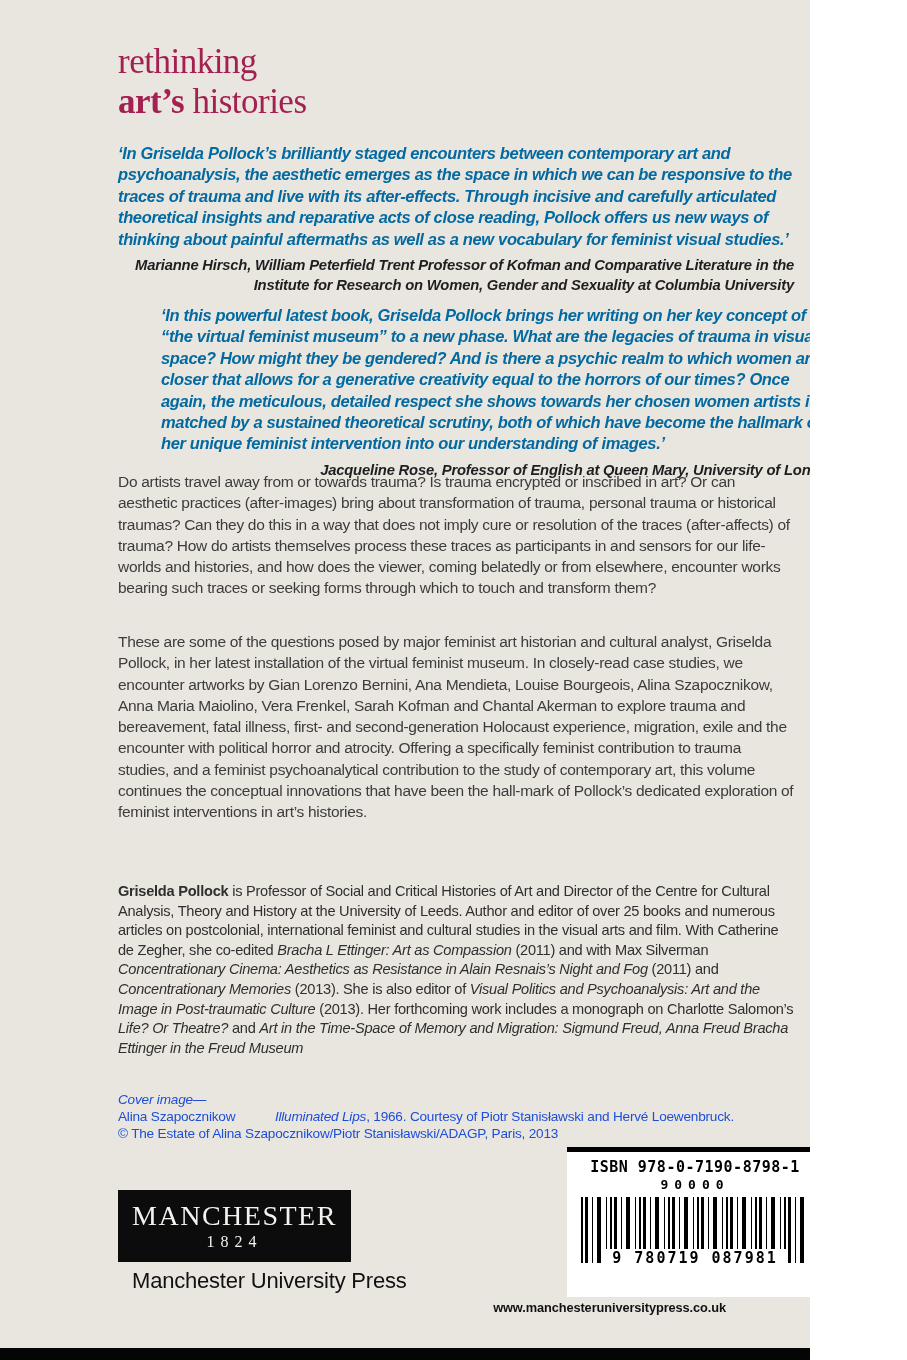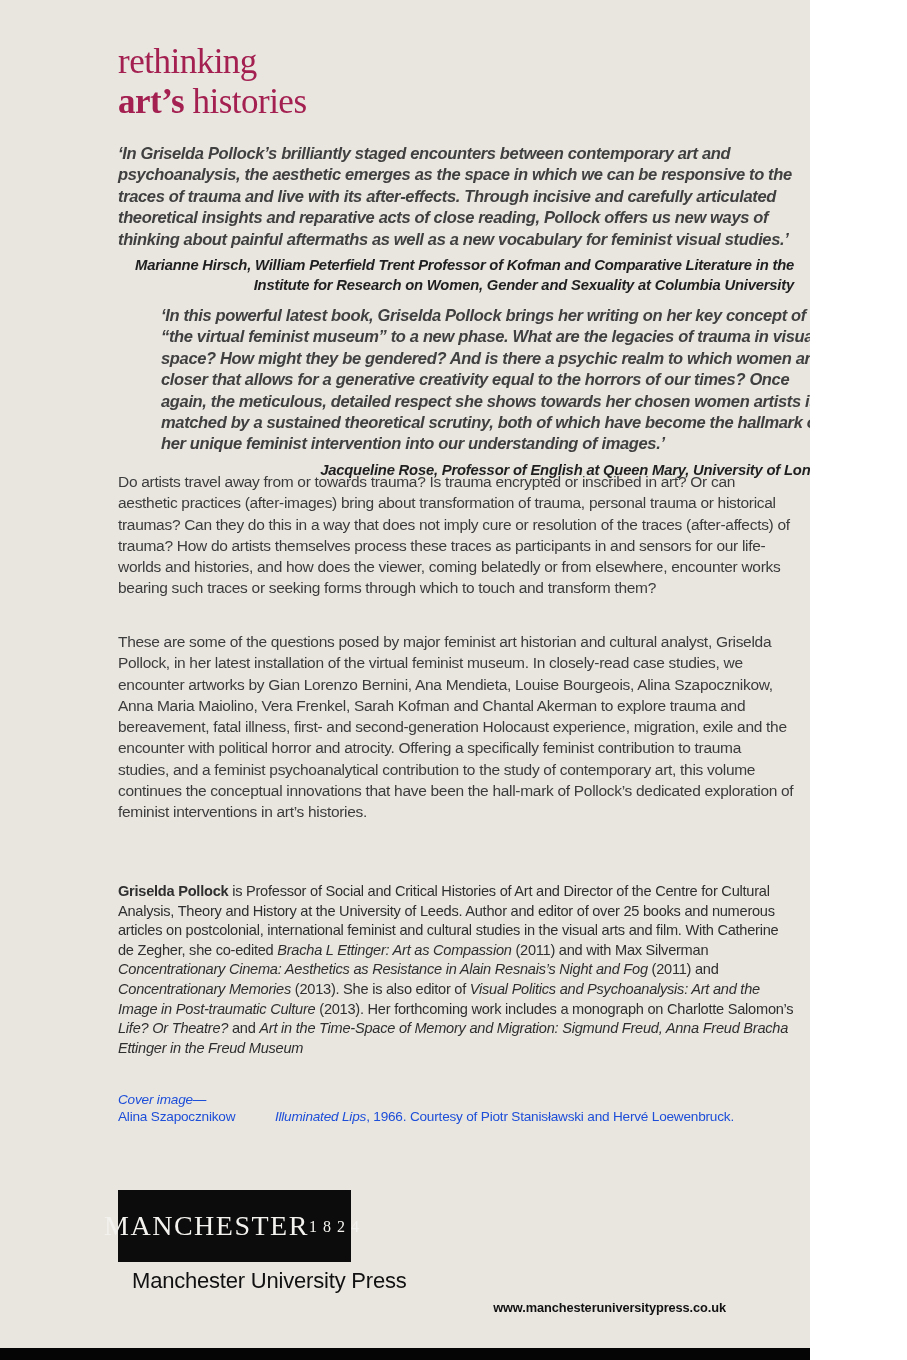--- a/index.html
+++ b/index.html
@@ -15,21 +15,21 @@
 
   
   .logo{top:42px;}
   .logo-line{font-family:"Liberation Serif", serif;font-size:35px;line-height:40px;letter-spacing:-0.5px;}
   .logo-strong{font-weight:bold;}
 
   
   .quote-text{
     font-weight:bold;font-style:italic;
     font-size:16.5px;line-height:21.4px;letter-spacing:-0.35px;
-    color:#404040;
+    color:#0369a1;
   }
   .quote1{top:143px;}
   .quote2{top:305px;margin-left:43px;}
   .attribution{
     margin-top:5px;text-align:right;
     font-style:italic;font-weight:bold;
     font-size:14.8px;line-height:20px;letter-spacing:-0.2px;
     color:#1f1f1f;
   }
 
@@ -45,21 +45,21 @@
   .bio{top:882px;font-size:14.6px;line-height:19.6px;letter-spacing:-0.25px;color:#2f2f2f;}
 
   
   .covernote{top:1091px;font-size:13.6px;line-height:17px;letter-spacing:-0.2px;color:#1d4ed8;}
   .covernote .it{font-style:italic;}
 
   
   .pub-logo{
     position:absolute;left:118px;top:1190px;width:233px;height:72px;
     background:#0c0c0c;color:#f4f2ee;
-    display:flex;flex-direction:row;align-items:center;justify-content:center;
+    display:flex;flex-direction:column;align-items:center;justify-content:center;
     font-family:"Liberation Serif", serif;
   }
   .pub-logo-name{font-size:28px;letter-spacing:1.5px;line-height:30px;}
   .pub-logo-year{font-size:16px;letter-spacing:6px;line-height:18px;margin-top:2px;}
   .pub-imprint{position:absolute;left:132px;top:1268px;font-size:22px;color:#111;letter-spacing:-0.2px;}
 
   
   .barcode-box{
     position:absolute;left:567px;top:1147px;width:256px;height:150px;
     background:#ffffff;text-align:center;
@@ -122,26 +122,36 @@
   </div>
 
   <div class="block body-para body1">Do artists travel away from or towards trauma? Is trauma encrypted or inscribed in art? Or can aesthetic practices (after-images) bring about transformation of trauma, personal trauma or historical traumas? Can they do this in a way that does not imply cure or resolution of the traces (after-affects) of trauma? How do artists themselves process these traces as participants in and sensors for our life-worlds and histories, and how does the viewer, coming belatedly or from elsewhere, encounter works bearing such traces or seeking forms through which to touch and transform them?</div>
   <div class="block body-para body2">These are some of the questions posed by major feminist art historian and cultural analyst, Griselda Pollock, in her latest installation of the virtual feminist museum. In closely-read case studies, we encounter artworks by Gian Lorenzo Bernini, Ana Mendieta, Louise Bourgeois, Alina Szapocznikow, Anna Maria Maiolino, Vera Frenkel, Sarah Kofman and Chantal Akerman to explore trauma and bereavement, fatal illness, first- and second-generation Holocaust experience, migration, exile and the encounter with political horror and atrocity. Offering a specifically feminist contribution to trauma studies, and a feminist psychoanalytical contribution to the study of contemporary art, this volume continues the conceptual innovations that have been the hall-mark of Pollock’s dedicated exploration of feminist interventions in art’s histories.</div>
 
   <div class="block bio"><span style="font-weight: bold;">Griselda Pollock</span><span> is Professor of Social and Critical Histories of Art and Director of the Centre for Cultural Analysis, Theory and History at the University of Leeds. Author and editor of over 25 books and numerous articles on postcolonial, international feminist and cultural studies in the visual arts and film. With Catherine de Zegher, she co-edited </span><span style="font-style: italic;">Bracha L Ettinger: Art as Compassion</span><span> (2011) and with Max Silverman </span><span style="font-style: italic;">Concentrationary Cinema: Aesthetics as Resistance in Alain Resnais’s Night and Fog</span><span> (2011) and </span><span style="font-style: italic;">Concentrationary Memories</span><span> (2013). She is also editor of </span><span style="font-style: italic;">Visual Politics and Psychoanalysis: Art and the Image in Post-traumatic Culture</span><span> (2013). Her forthcoming work includes a monograph on Charlotte Salomon’s </span><span style="font-style: italic;">Life? Or Theatre?</span><span> and </span><span style="font-style: italic;">Art in the Time-Space of Memory and Migration: Sigmund Freud, Anna Freud Bracha Ettinger in the Freud Museum</span></div>
 
   <div class="block covernote">
     <div class="it">Cover image—</div>
     <div><span>Alina Szapocznikow </span><span style="font-style: italic; margin-left: 36px;">Illuminated Lips</span><span>, 1966. Courtesy of Piotr Stanisławski and Hervé Loewenbruck.</span></div>
+    <div>© The Estate of Alina Szapocznikow/Piotr Stanisławski/ADAGP, Paris, 2013</div>
   </div>
 
   <div class="pub-logo">
     <div class="pub-logo-name">MANCHESTER</div>
     <div class="pub-logo-year">1824</div>
   </div>
   <div class="pub-imprint">Manchester University Press</div>
 
+  <div class="barcode-box">
+    <div class="barcode-topbar"></div>
+    <div class="barcode-isbn">ISBN 978-0-7190-8798-1</div>
+    <div class="barcode-price">90000</div>
+    <div class="barcode-bars"></div>
+    <div class="barcode-digits-wrap">
+      <span class="barcode-digits">9 780719 087981</span>
+    </div>
+  </div>
 
   <div class="website">www.manchesteruniversitypress.co.uk</div>
 
   <div class="bottom-strip"></div>
 
 </div>
 
 </body></html>

